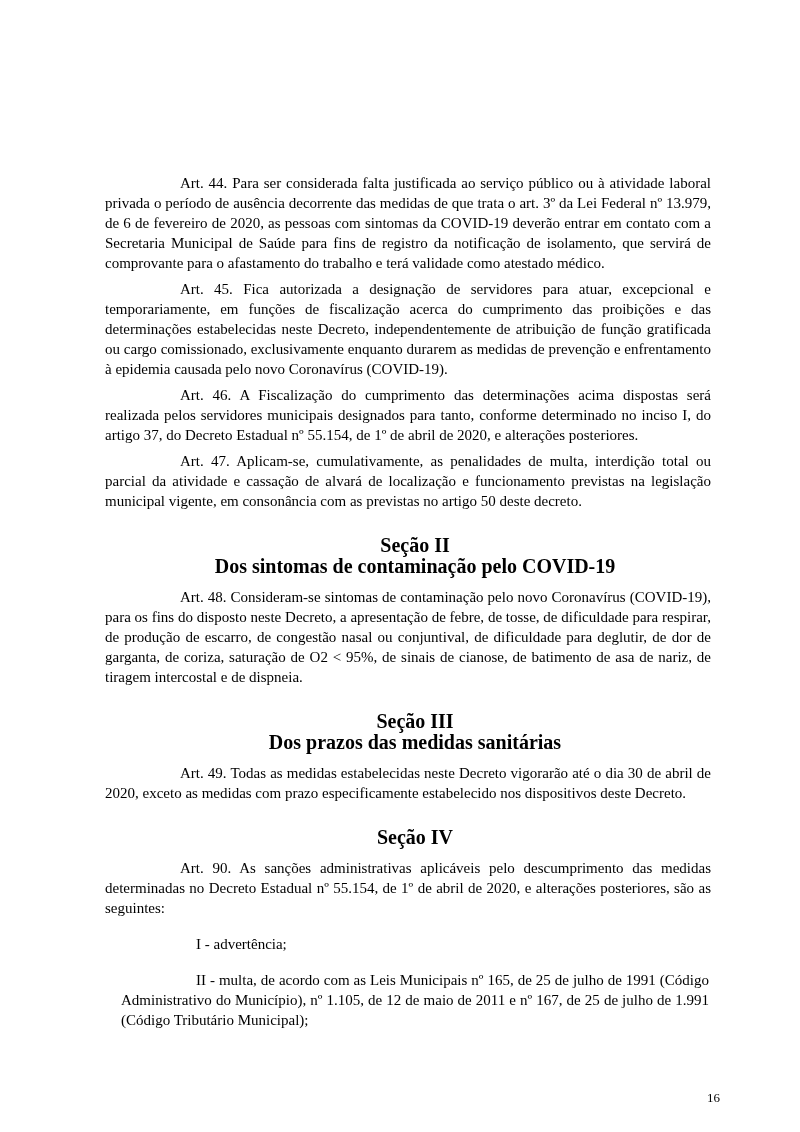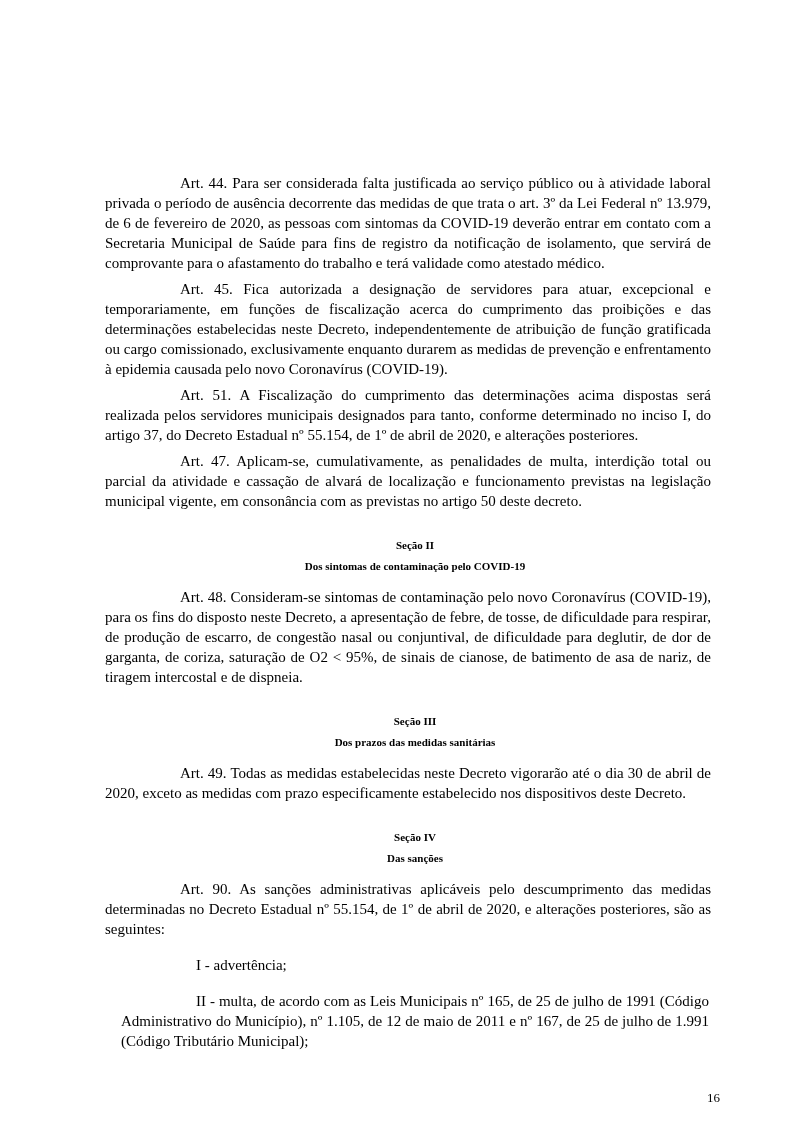--- a/index.html
+++ b/index.html
@@ -26,21 +26,21 @@
     margin: 0 14px 6px 0;
     font-size: 15px;
     line-height: 20px;
     text-align: justify;
     text-indent: 75px;
   }
   .section-heading {
     margin: 24px 0 10px 0;
     text-align: center;
     font-weight: bold;
-    font-size: 11px;
+    font-size: 20px;
     line-height: 21px;
   }
   .list-item {
     margin: 16px;
     font-size: 15px;
     line-height: 20px;
     text-align: justify;
     text-indent: 75px;
   }
   .page-footer {
@@ -54,41 +54,40 @@
 </head>
 <body>
 
 <div class="page">
   <main class="content">
 
     <p class="para">Art. 44. Para ser considerada falta justificada ao serviço público ou à atividade laboral privada o período de ausência decorrente das medidas de que trata o art. 3º da Lei Federal nº 13.979, de 6 de fevereiro de 2020, as pessoas com sintomas da COVID-19 deverão entrar em contato com a Secretaria Municipal de Saúde para fins de registro da notificação de isolamento, que servirá de comprovante para o afastamento do trabalho e terá validade como atestado médico.</p>
 
     <p class="para">Art. 45. Fica autorizada a designação de servidores para atuar, excepcional e temporariamente, em funções de fiscalização acerca do cumprimento das proibições e das determinações estabelecidas neste Decreto, independentemente de atribuição de função gratificada ou cargo comissionado, exclusivamente enquanto durarem as medidas de prevenção e enfrentamento à epidemia causada pelo novo Coronavírus (COVID-19).</p>
 
-    <p class="para">Art. 51. A Fiscalização do cumprimento das determinações acima dispostas será realizada pelos servidores municipais designados para tanto, conforme determinado no inciso I, do artigo 37, do Decreto Estadual nº 55.154, de 1º de abril de 2020, e alterações posteriores.</p>
+    <p class="para">Art. 46. A Fiscalização do cumprimento das determinações acima dispostas será realizada pelos servidores municipais designados para tanto, conforme determinado no inciso I, do artigo 37, do Decreto Estadual nº 55.154, de 1º de abril de 2020, e alterações posteriores.</p>
 
     <p class="para">Art. 47. Aplicam-se, cumulativamente, as penalidades de multa, interdição total ou parcial da atividade e cassação de alvará de localização e funcionamento previstas na legislação municipal vigente, em consonância com as previstas no artigo 50 deste decreto.</p>
 
     <div class="section-heading">
       <div>Seção II</div>
       <div>Dos sintomas de contaminação pelo COVID-19</div>
     </div>
 
     <p class="para">Art. 48. Consideram-se sintomas de contaminação pelo novo Coronavírus (COVID-19), para os fins do disposto neste Decreto, a apresentação de febre, de tosse, de dificuldade para respirar, de produção de escarro, de congestão nasal ou conjuntival, de dificuldade para deglutir, de dor de garganta, de coriza, saturação de O2 &lt; 95%, de sinais de cianose, de batimento de asa de nariz, de tiragem intercostal e de dispneia.</p>
 
     <div class="section-heading">
       <div>Seção III</div>
       <div>Dos prazos das medidas sanitárias</div>
     </div>
 
     <p class="para">Art. 49. Todas as medidas estabelecidas neste Decreto vigorarão até o dia 30 de abril de 2020, exceto as medidas com prazo especificamente estabelecido nos dispositivos deste Decreto.</p>
 
     <div class="section-heading">
       <div>Seção IV</div>
-      <div>Das sanções</div>
     </div>
 
     <p class="para">Art. 90. As sanções administrativas aplicáveis pelo descumprimento das medidas determinadas no Decreto Estadual nº 55.154, de 1º de abril de 2020, e alterações posteriores, são as seguintes:</p>
 
     <p class="list-item">I - advertência;</p>
 
     <p class="list-item">II - multa, de acordo com as Leis Municipais nº 165, de 25 de julho de 1991 (Código Administrativo do Município), nº 1.105, de 12 de maio de 2011 e nº 167, de 25 de julho de 1.991 (Código Tributário Municipal);</p>
 
   </main>
 

